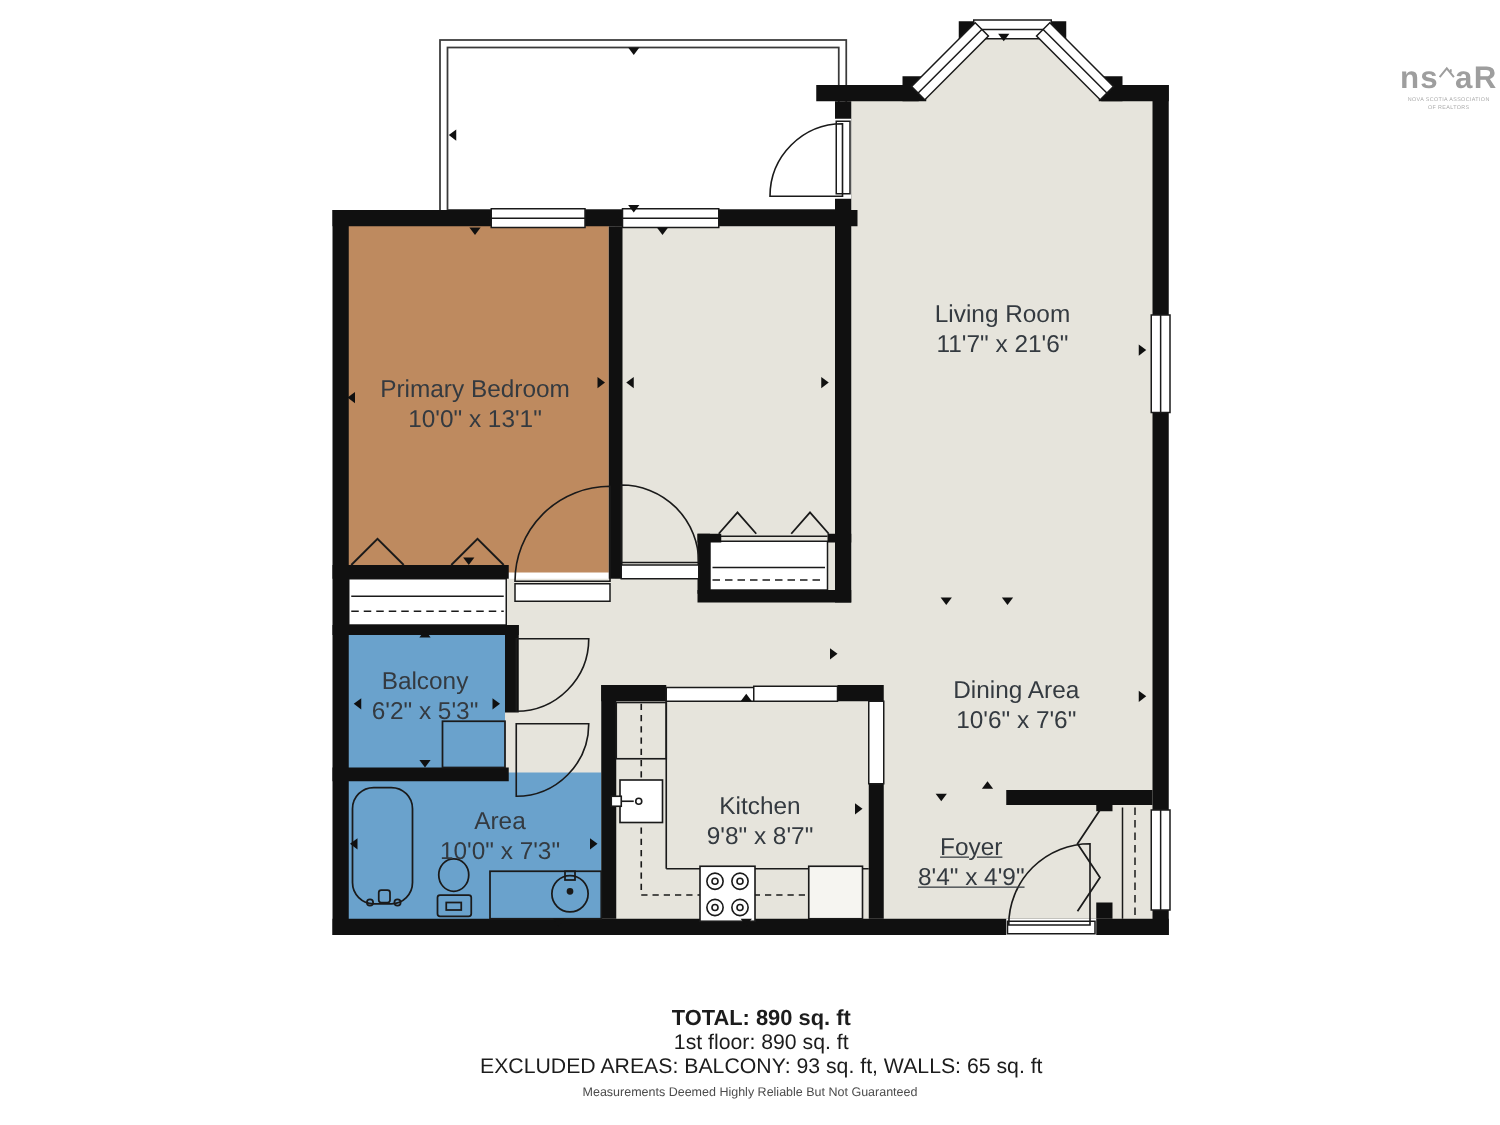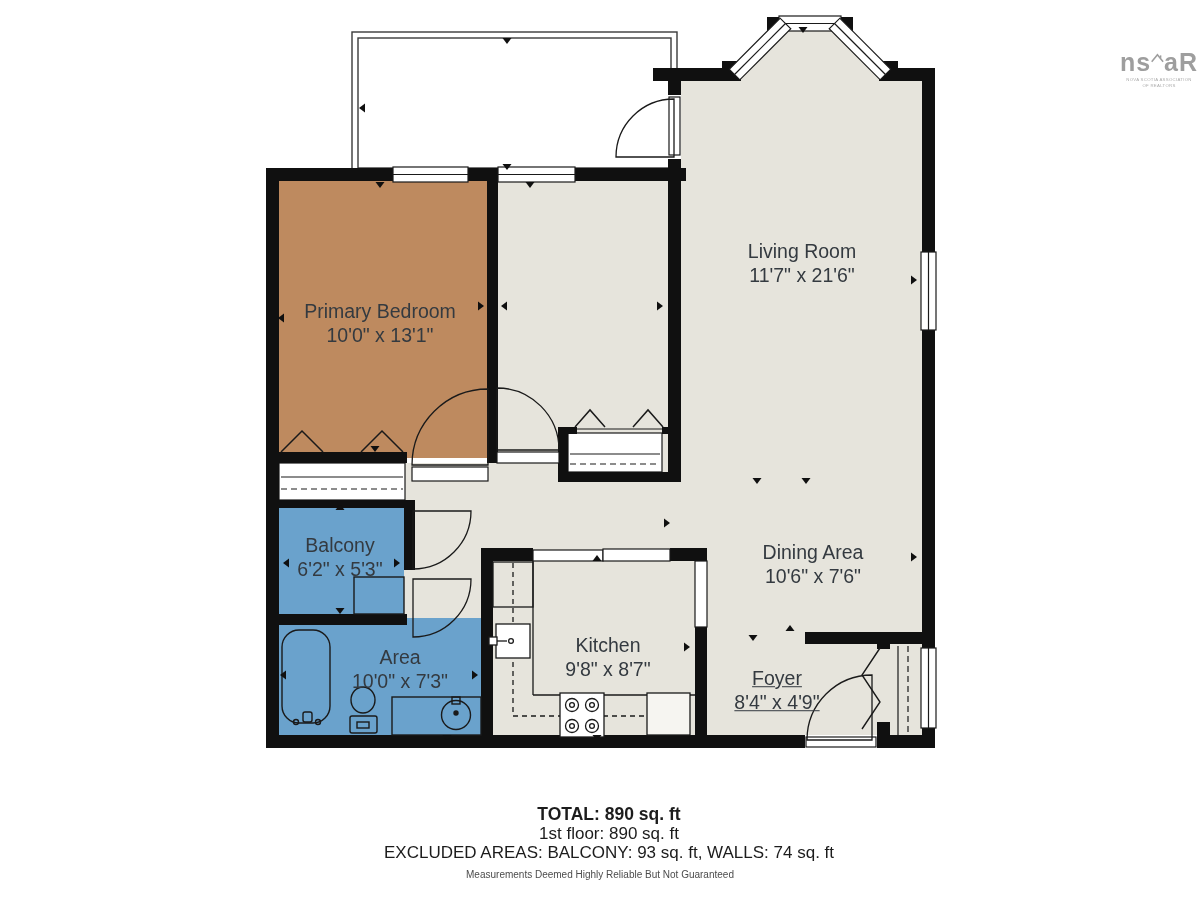--- a/index.html
+++ b/index.html
@@ -258,21 +258,21 @@
     <span class="room-dims">10'6" x 7'6"</span>
   </div>
   <div class="room-label" style="left:777px;top:691px;text-decoration:underline;">
     <span class="room-name">Foyer</span>
     <span class="room-dims">8'4" x 4'9"</span>
   </div>
 
   <div class="summary">
     <div class="s-line s-total">TOTAL: 890 sq. ft</div>
     <div class="s-line">1st floor: 890 sq. ft</div>
-    <div class="s-line">EXCLUDED AREAS: BALCONY: 93 sq. ft, WALLS: 74 sq. ft</div>
+    <div class="s-line">EXCLUDED AREAS: BALCONY: 93 sq. ft, WALLS: 65 sq. ft</div>
     <div class="s-disclaimer">Measurements Deemed Highly Reliable But Not Guaranteed</div>
   </div>
 
   <div class="logo">
     <div class="logo-brand">
       <span>ns</span>
       <svg class="logo-roof" viewBox="0 0 18 14">
         <path d="M1 13 L9 3 L17 13" fill="none" stroke="#9e9e9e" stroke-width="2.2"></path>
         <path d="M13.5 7.5 L13.5 4" fill="none" stroke="#9e9e9e" stroke-width="2"></path>
       </svg>

